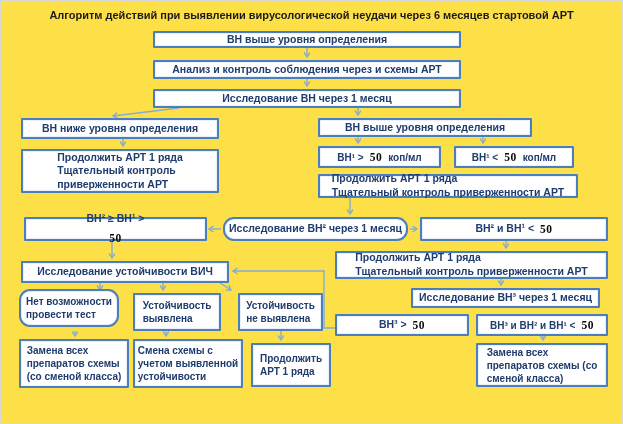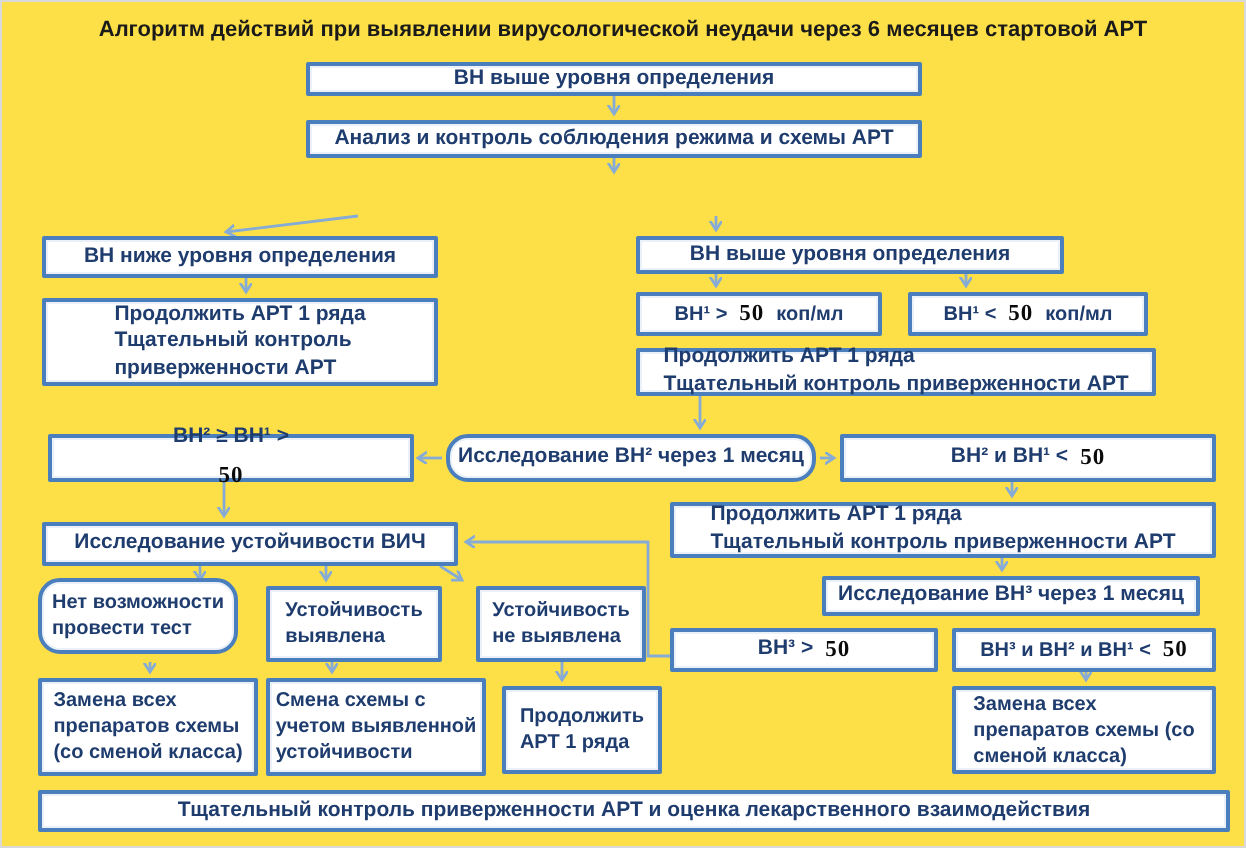--- a/index.html
+++ b/index.html
@@ -60,21 +60,22 @@
     <line class="arrow" x1="162" y1="282" x2="162" y2="289" marker-end="url(#arw)"></line>
     <line class="arrow" x1="219" y1="282" x2="230" y2="289" marker-end="url(#arw)"></line>
     <line class="arrow" x1="74" y1="330" x2="74" y2="335" marker-end="url(#arw)"></line>
     <line class="arrow" x1="165" y1="330" x2="165" y2="335" marker-end="url(#arw)"></line>
     <line class="arrow" x1="280" y1="330" x2="280" y2="339" marker-end="url(#arw)"></line>
     <line class="arrow" x1="542" y1="335" x2="542" y2="339" marker-end="url(#arw)"></line>
     <polyline class="arrow" points="334,327 323,327 323,270 232,270" marker-end="url(#arw)"></polyline>
   </svg>
 
   <div class="box" style="left:152px;top:30px;width:308px;height:17px;">ВН выше уровня определения</div>
-  <div class="box" style="left:152px;top:59px;width:308px;height:19px;">Анализ и контроль соблюдения режима и схемы АРТ</div>
+  <div class="box" style="left:152px;top:59px;width:308px;height:19px;">Анализ и контроль соблюдения через и схемы АРТ</div>
+  <div class="box" style="left:152px;top:88px;width:308px;height:19px;">Исследование ВН через 1 месяц</div>
 
   <div class="box" style="left:20px;top:117px;width:198px;height:21px;">ВН ниже уровня определения</div>
   <div class="box" style="left:317px;top:117px;width:214px;height:19px;">ВН выше уровня определения</div>
 
   <div class="box" style="left:20px;top:148px;width:198px;height:44px;">Продолжить АРТ 1 ряда
 Тщательный контроль
 приверженности АРТ</div>
 
   <div class="box compound sm" style="left:317px;top:145px;width:123px;height:22px;">
     <span>ВН¹ &gt;</span>
@@ -127,15 +128,14 @@
 (со сменой класса)</div>
   <div class="box sm" style="left:132px;top:338px;width:110px;height:49px;">Смена схемы с
 учетом выявленной
 устойчивости</div>
   <div class="box sm" style="left:250px;top:342px;width:80px;height:44px;">Продолжить
 АРТ 1 ряда</div>
   <div class="box sm" style="left:475px;top:342px;width:132px;height:44px;">Замена всех
 препаратов схемы (со
 сменой класса)</div>
 
-  <div class="box" style="left:18px;top:394px;width:596px;height:21px;">Тщательный контроль приверженности АРТ и оценка лекарственного взаимодействия</div>
 
 </div>
 
 </body></html>

